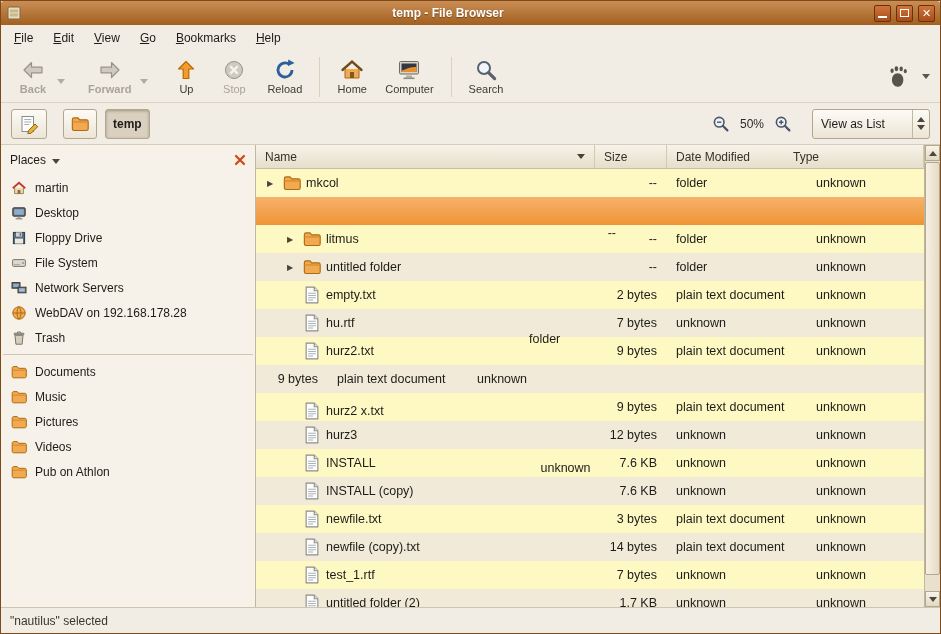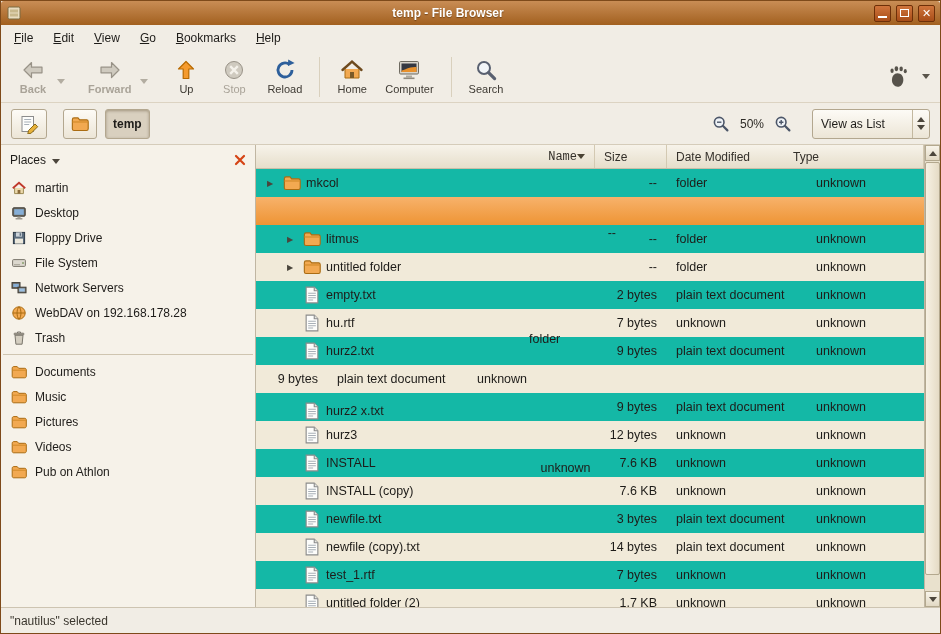--- a/index.html
+++ b/index.html
@@ -60,28 +60,28 @@
   .places-close svg { width:12px; height:12px; display:block; }
   .side-item { display:flex; align-items:center; gap:8px; height:25px; padding:0 10px; white-space:nowrap; }
   .side-icon { width:16px; display:flex; }
   .side-icon svg { width:16px; height:16px; display:block; }
   .side-separator { height:1px; background:#cfc5b0; margin:4px 2px; }
 
   .file-area { flex:1; display:flex; min-width:0; background:#faf7ef; }
   .list-region { flex:1; display:flex; flex-direction:column; min-width:0; }
   .list-header { flex:0 0 24px; display:flex; background:linear-gradient(#f7f3ea,#e6decb); border-bottom:1px solid #c9bfa8; color:#34302a; }
   .col-h { display:flex; align-items:center; padding:0 9px; border-right:1px solid #d3c9b2; }
-  .col-name { flex:1; justify-content:flex-end; min-width:0;font-family:Liberation Mono, monospace; }
+  .col-name { flex:1; justify-content:space-between; min-width:0; }
   .col-size { width:72px; }
   .col-type { width:140px; }
   .col-date { width:117px; border-right:none; }
   .sort-arrow { width:0; height:0; border-left:4px solid transparent; border-right:4px solid transparent; border-top:5px solid #4a4334; }
 
   .list-body { flex:1; overflow:hidden; }
-  .file-row { display:flex; height:28px; align-items:center; background:#14b8a6; font-size:12.5px; }
+  .file-row { display:flex; height:28px; align-items:center; background:#fef9c3; font-size:12.5px; }
   .file-row.alt { background:#f1ead9; }
   .file-row.selected { background:linear-gradient(#f7b26b,#ee9434);flex-direction:column; }
   .cell { height:100%; display:flex; align-items:center; }
   .name-cell { flex:1; gap:5px; min-width:0; overflow:hidden; }
   .expander { width:16px; flex:0 0 16px; text-align:center; font-size:8px; color:#4a453c; }
   .expander.collapsed::before { content:"▶"; }
   .expander.expanded::before { content:"▼"; }
   .file-icon { flex:0 0 18px; }
   .file-icon svg { width:18px; height:18px; display:block; }
   .file-name { white-space:nowrap; overflow:hidden; }

